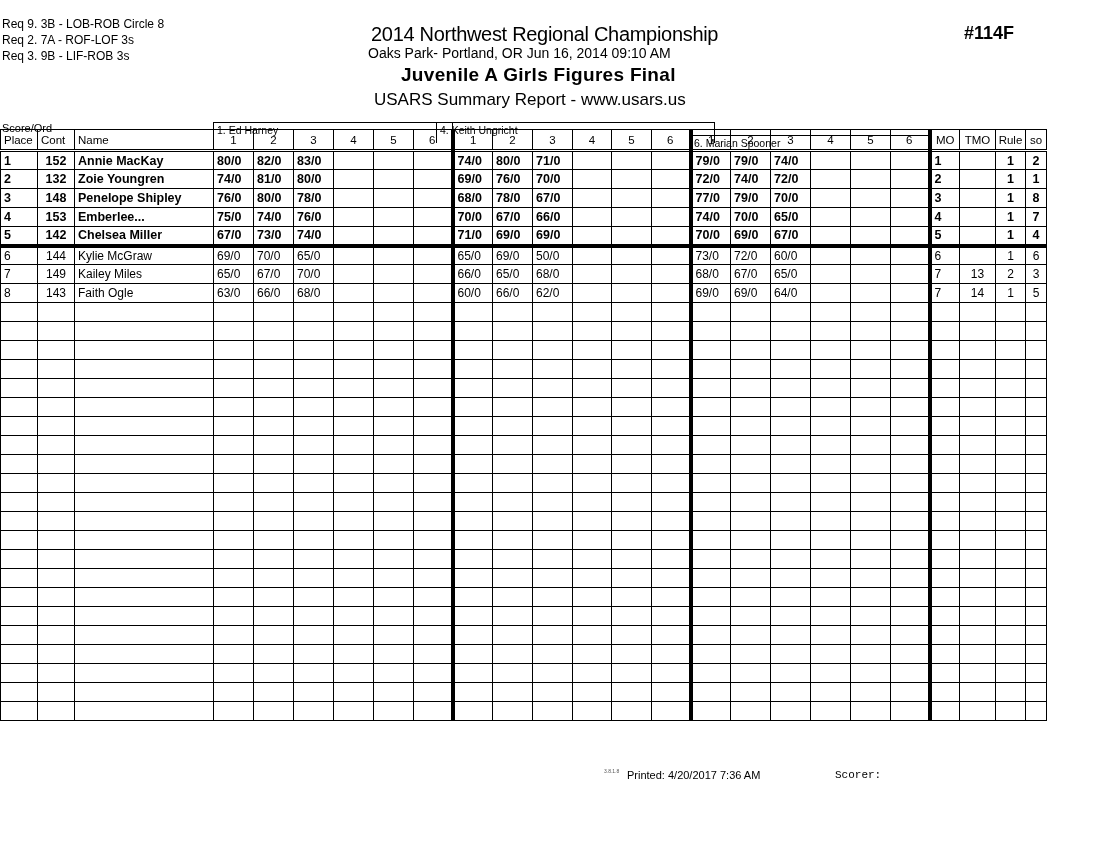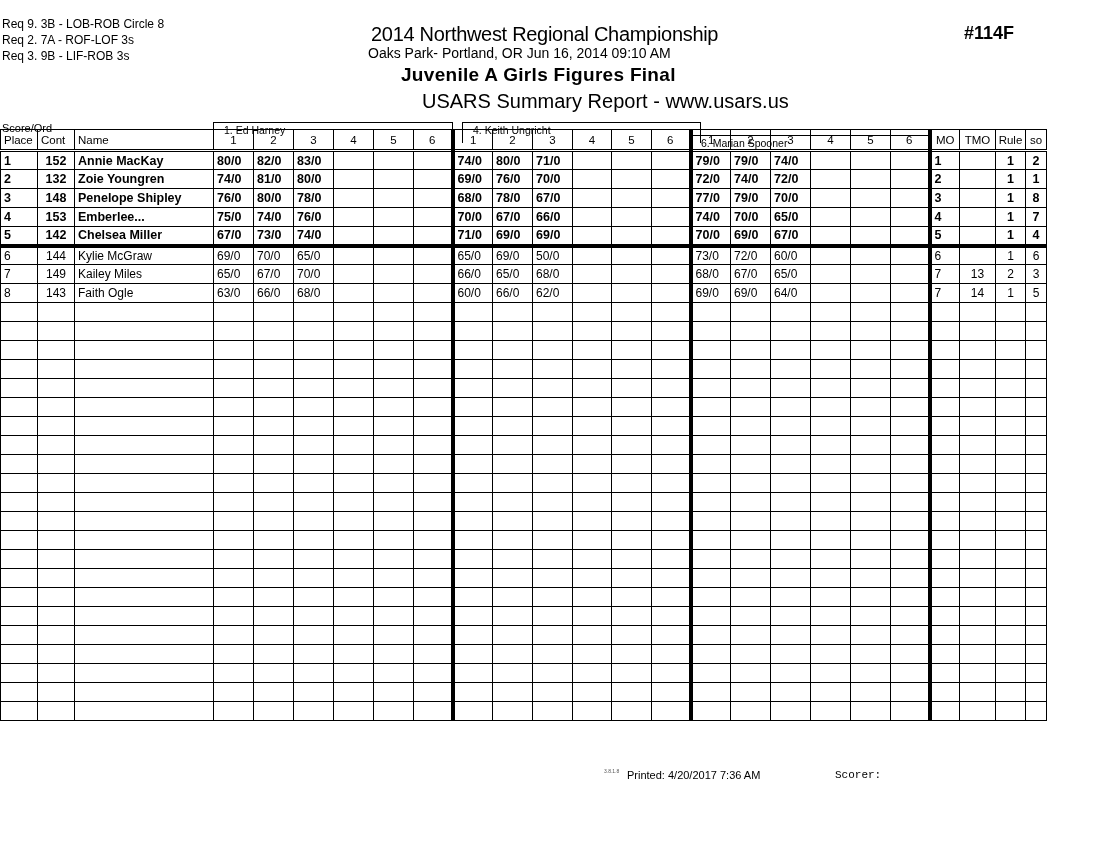--- a/index.html
+++ b/index.html
@@ -3,26 +3,26 @@
 <meta charset="utf-8">
 <style>
   html, body { margin:0; padding:0; background:#ffffff; }
   body { width:1100px; height:850px; position:relative; overflow:hidden;
          font-family:"Liberation Sans", sans-serif; color:#000; }
   .req { position:absolute; left:2px; font-size:12px; line-height:16px; }
   .hdr { position:absolute; white-space:nowrap; }
   .title { top:23px; left:371px; font-size:20px; font-weight:normal; letter-spacing:-0.3px; }
   .venue { top:45px; left:368px; font-size:14px; }
   .event { top:64px; left:401px; font-size:19px; font-weight:bold; letter-spacing:0.3px; }
-  .report { top:90px; left:374px; font-size:20px;margin-left:48px; }
+  .report { top:90px; left:374px; font-size:17px; }
   .evnum { top:23px; left:964px; font-size:18px; font-weight:bold; }
 
   .scoreord { position:absolute; left:2px; top:122px; font-size:11px; }
   .judgebox { position:absolute; top:122px; height:21px; border:1px solid #000; border-bottom:none;
-              font-size:10.5px; box-sizing:border-box; padding:1px 0 0 10px; }
+              font-size:10.5px; box-sizing:border-box; padding:1px 0 0 3px; }
 
   table.grid { position:absolute; left:0; top:129px; border-collapse:collapse; table-layout:fixed; }
   table.grid td { border:1px solid #000; height:19px; padding:0 0 0 3px; font-size:12px;
                   overflow:hidden; white-space:nowrap; box-sizing:border-box; }
   table.grid tr.head td { font-size:11.5px; height:21px; border-bottom:3px double #000; }
   table.grid td.c { text-align:center; padding:0; }
   table.grid td.tl { border-left:4px solid #000; }
   table.grid tr.bold td { font-weight:bold; font-size:12.5px; }
   table.grid tr.cut td { border-bottom:4px solid #000; }
   table.grid td.num { text-align:center; padding:0; }
@@ -39,21 +39,21 @@
 <div class="req" style="top:48px">Req  3.  9B - LIF-ROB 3s</div>
 
 <div class="hdr title">2014 Northwest Regional Championship</div>
 <div class="hdr venue">Oaks Park- Portland, OR  Jun 16, 2014  09:10 AM</div>
 <div class="hdr event">Juvenile A Girls Figures Final</div>
 <div class="hdr report">USARS Summary Report - www.usars.us</div>
 <div class="hdr evnum">#114F</div>
 
 <div class="scoreord">Score/Ord</div>
 <div class="judgebox" style="left:213px; width:240px;">1.  Ed Harney</div>
-<div class="judgebox" style="left:462px; width:239px;">4.  Keith Ungricht</div>
+<div class="judgebox" style="left:436px; width:279px;">4.  Keith Ungricht</div>
 <div class="judgebox" style="left:690px; width:240px;margin-top:13px;">6.  Marian Spooner</div>
 
 <table class="grid" id="grid">
   <colgroup id="cols">
       <col style="width: 37px;">
       <col style="width: 37px;">
       <col style="width: 139px;">
       <col style="width: 40px;">
       <col style="width: 40px;">
       <col style="width: 40px;">

